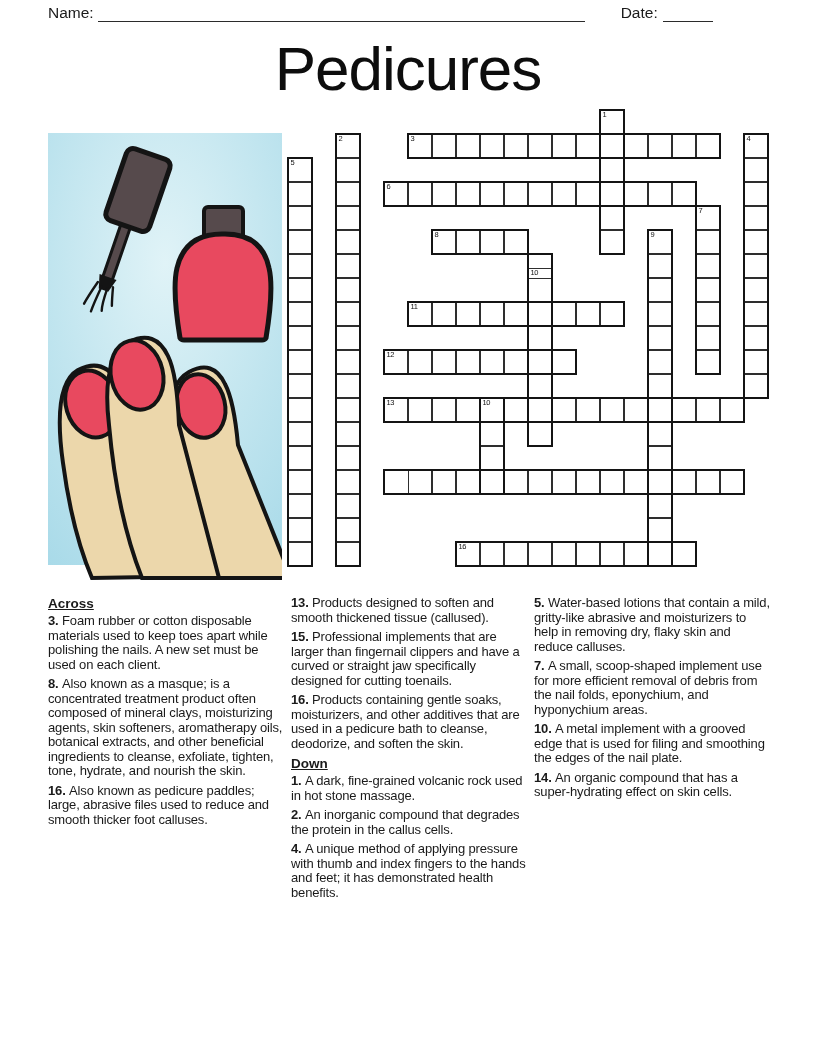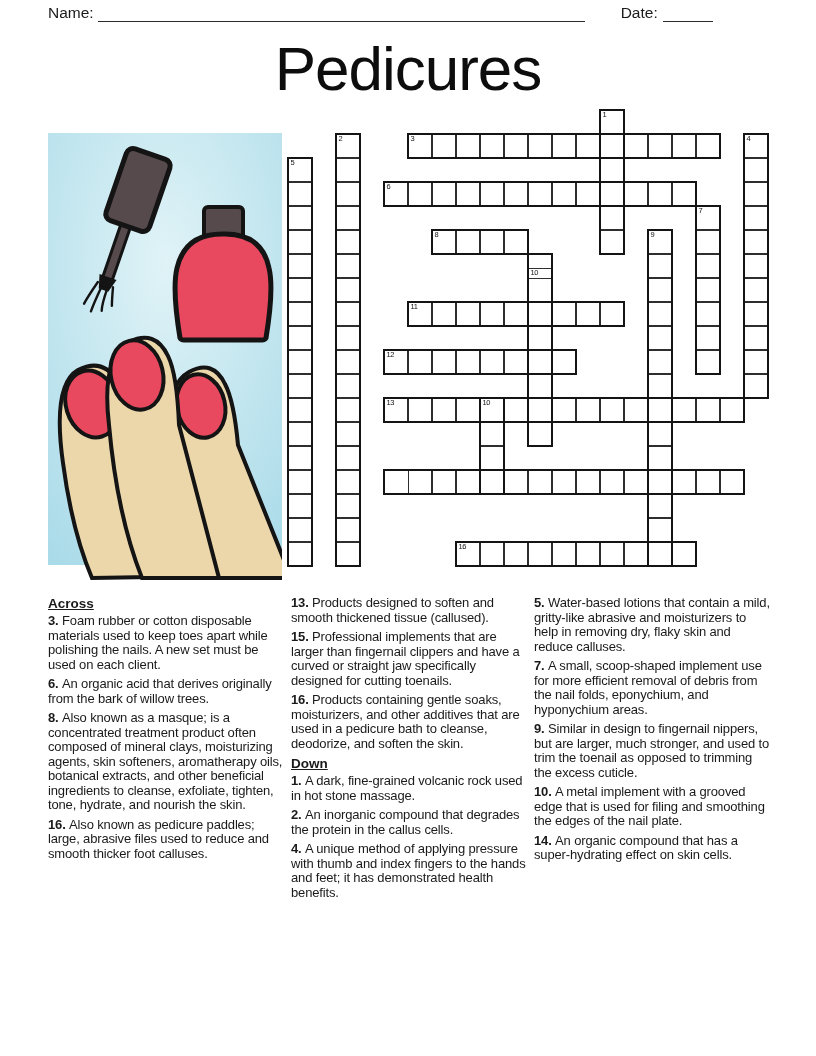--- a/index.html
+++ b/index.html
@@ -312,33 +312,31 @@
     <div class="word-outline" style="left: 95px; top: 287px; width: 362px; height: 26px;"></div>
     <div class="word-outline" style="left: 191px; top: 287px; width: 26px; height: 98px;"></div>
     <div class="word-outline" style="left: 95px; top: 359px; width: 362px; height: 26px;"></div>
     <div class="word-outline" style="left: 167px; top: 431px; width: 242px; height: 26px;"></div>
   </div>
 
 <div class="clues">
   <div class="clue-col">
       <div class="clue-header">Across</div>
       <p class="clue"><span class="clue-num">3. </span>Foam rubber or cotton disposable materials used to keep toes apart while polishing the nails. A new set must be used on each client.</p>
-      <p class="clue"><span class="clue-num">6. </span>An organic acid that derives originally from the bark of willow trees.</p>
       <p class="clue"><span class="clue-num">8. </span>Also known as a masque; is a concentrated treatment product often composed of mineral clays, moisturizing agents, skin softeners, aromatherapy oils, botanical extracts, and other beneficial ingredients to cleanse, exfoliate, tighten, tone, hydrate, and nourish the skin.</p>
       <p class="clue"><span class="clue-num">16. </span>Also known as pedicure paddles; large, abrasive files used to reduce and smooth thicker foot calluses.</p>
     </div>
   <div class="clue-col">
       <p class="clue"><span class="clue-num">13. </span>Products designed to soften and smooth thickened tissue (callused).</p>
       <p class="clue"><span class="clue-num">15. </span>Professional implements that are larger than fingernail clippers and have a curved or straight jaw specifically designed for cutting toenails.</p>
       <p class="clue"><span class="clue-num">16. </span>Products containing gentle soaks, moisturizers, and other additives that are used in a pedicure bath to cleanse, deodorize, and soften the skin.</p>
       <div class="clue-header">Down</div>
       <p class="clue"><span class="clue-num">1. </span>A dark, fine-grained volcanic rock used in hot stone massage.</p>
       <p class="clue"><span class="clue-num">2. </span>An inorganic compound that degrades the protein in the callus cells.</p>
       <p class="clue"><span class="clue-num">4. </span>A unique method of applying pressure with thumb and index fingers to the hands and feet; it has demonstrated health benefits.</p>
     </div>
   <div class="clue-col">
       <p class="clue"><span class="clue-num">5. </span>Water-based lotions that contain a mild, gritty-like abrasive and moisturizers to help in removing dry, flaky skin and reduce calluses.</p>
       <p class="clue"><span class="clue-num">7. </span>A small, scoop-shaped implement use for more efficient removal of debris from the nail folds, eponychium, and hyponychium areas.</p>
-      <p class="clue"><span class="clue-num">9. </span>Similar in design to fingernail nippers, but are larger, much stronger, and used to trim the toenail as opposed to trimming the excess cuticle.</p>
       <p class="clue"><span class="clue-num">10. </span>A metal implement with a grooved edge that is used for filing and smoothing the edges of the nail plate.</p>
       <p class="clue"><span class="clue-num">14. </span>An organic compound that has a super-hydrating effect on skin cells.</p>
     </div>
 </div>
 
 </body></html>

